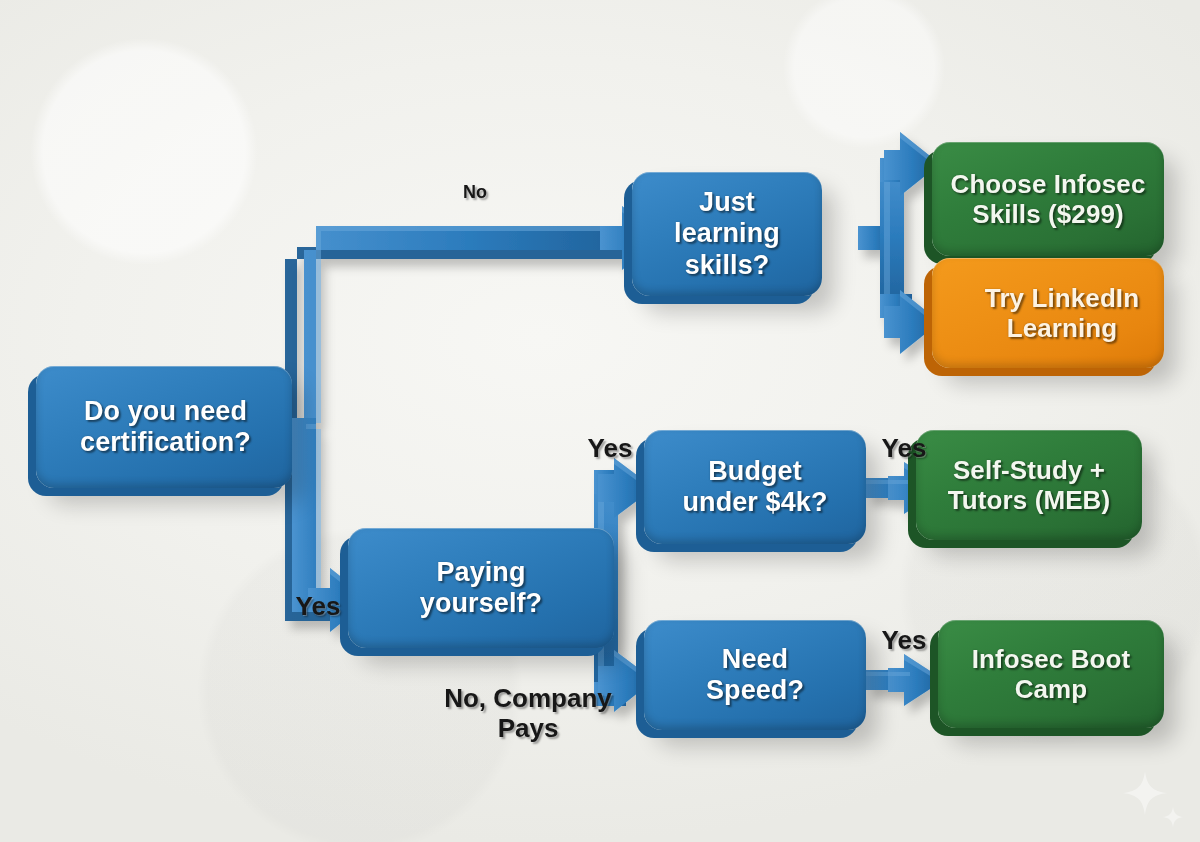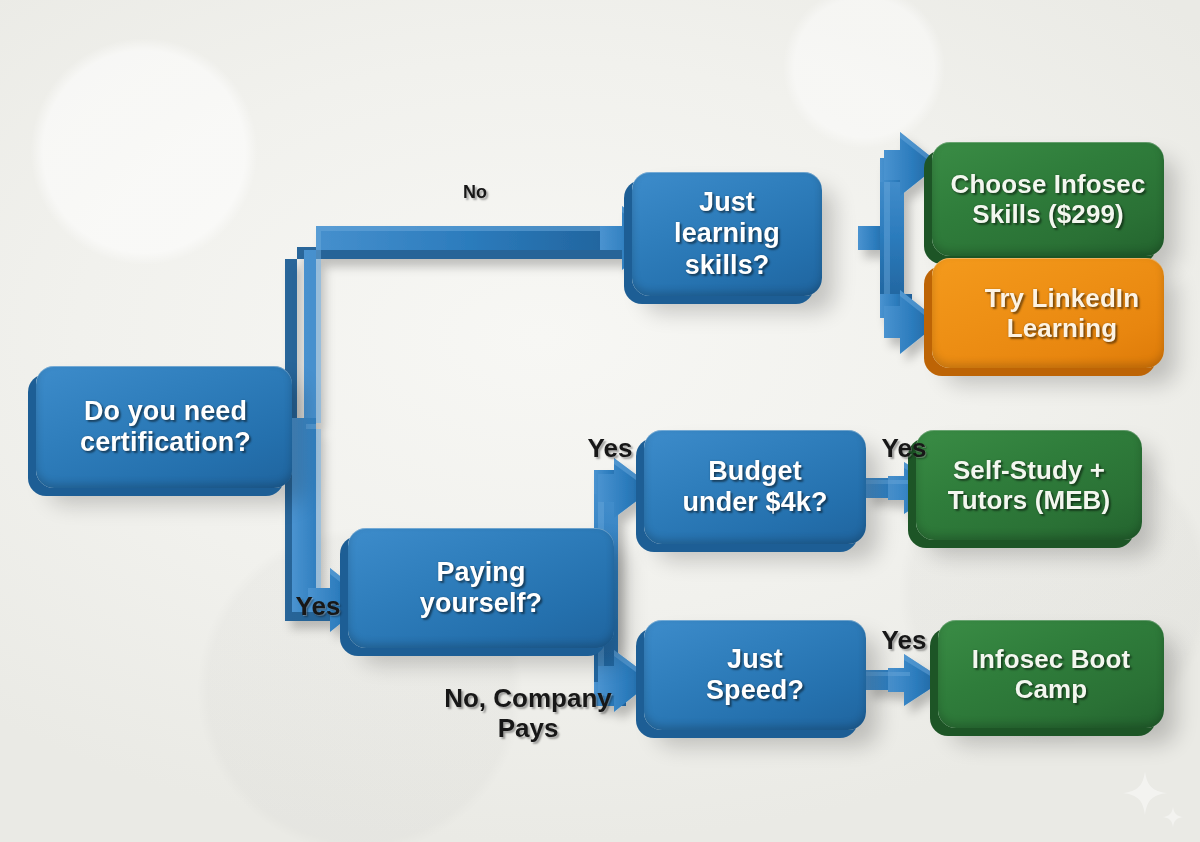--- a/index.html
+++ b/index.html
@@ -221,21 +221,21 @@
     <span class="lbl" style="white-space: pre-line;">Budget
 under $4k?</span>
   </div>
 
   <div class="node green" style="left:916px; top:430px; width:226px; height:110px; font-size:26px;justify-content:center;">
     <span class="lbl" style="white-space: pre-line;">Self-Study +
 Tutors (MEB)</span>
   </div>
 
   <div class="node blue" style="left:644px; top:620px; width:222px; height:110px; font-size:27px;">
-    <span class="lbl" style="white-space: pre-line;">Just
+    <span class="lbl" style="white-space: pre-line;">Need
 Speed?</span>
   </div>
 
   <div class="node green" style="left:938px; top:620px; width:226px; height:108px; font-size:26px;">
     <span class="lbl" style="white-space: pre-line;">Infosec Boot
 Camp</span>
   </div>
 
   <div class="edge-label" style="left: 440px; top: 182px; width: 70px; font-size: 18px; white-space: pre-line;">No</div>
 

